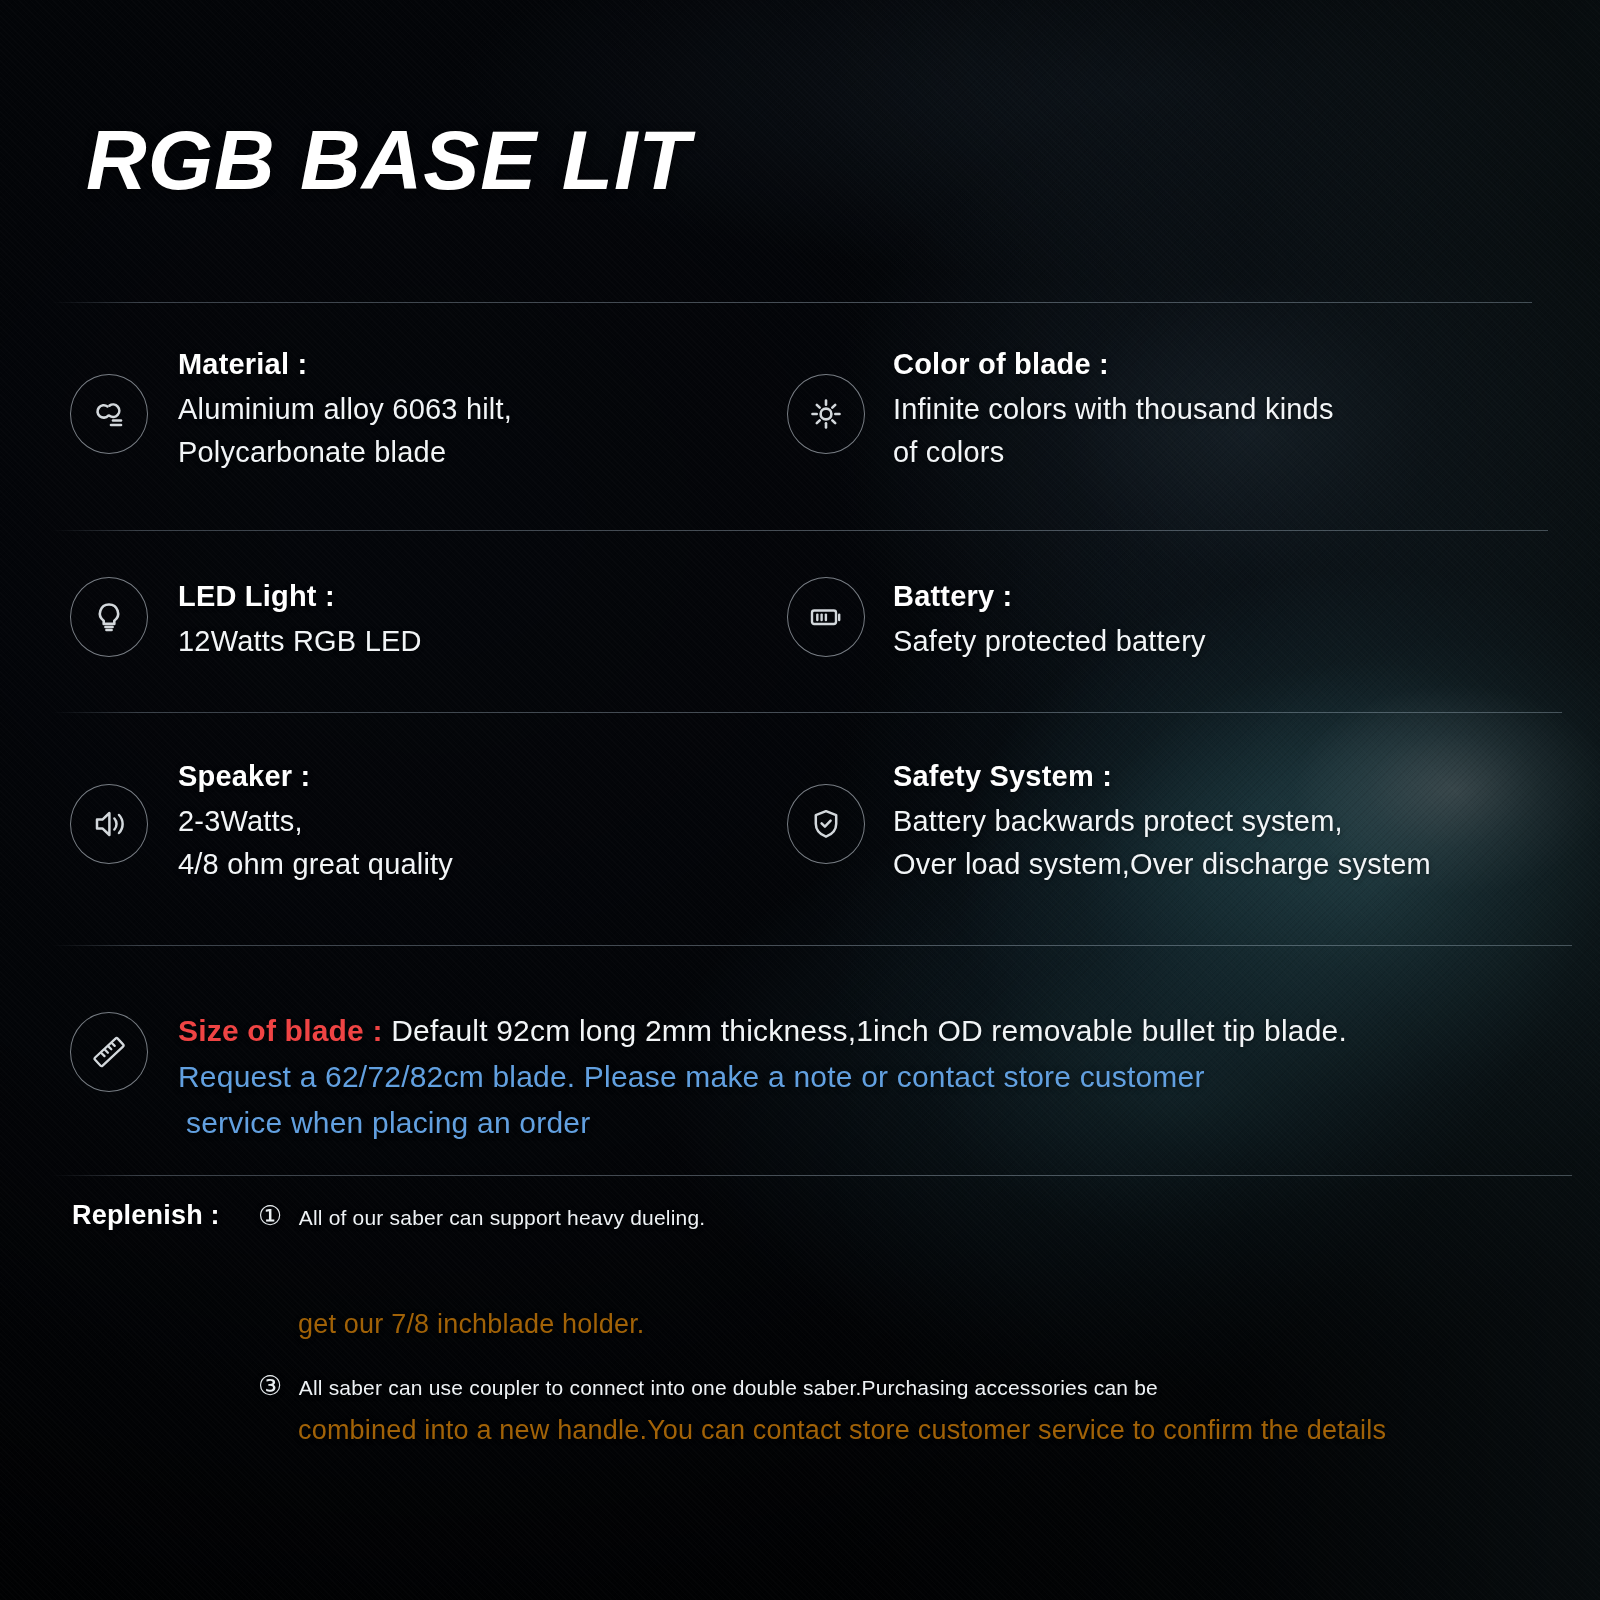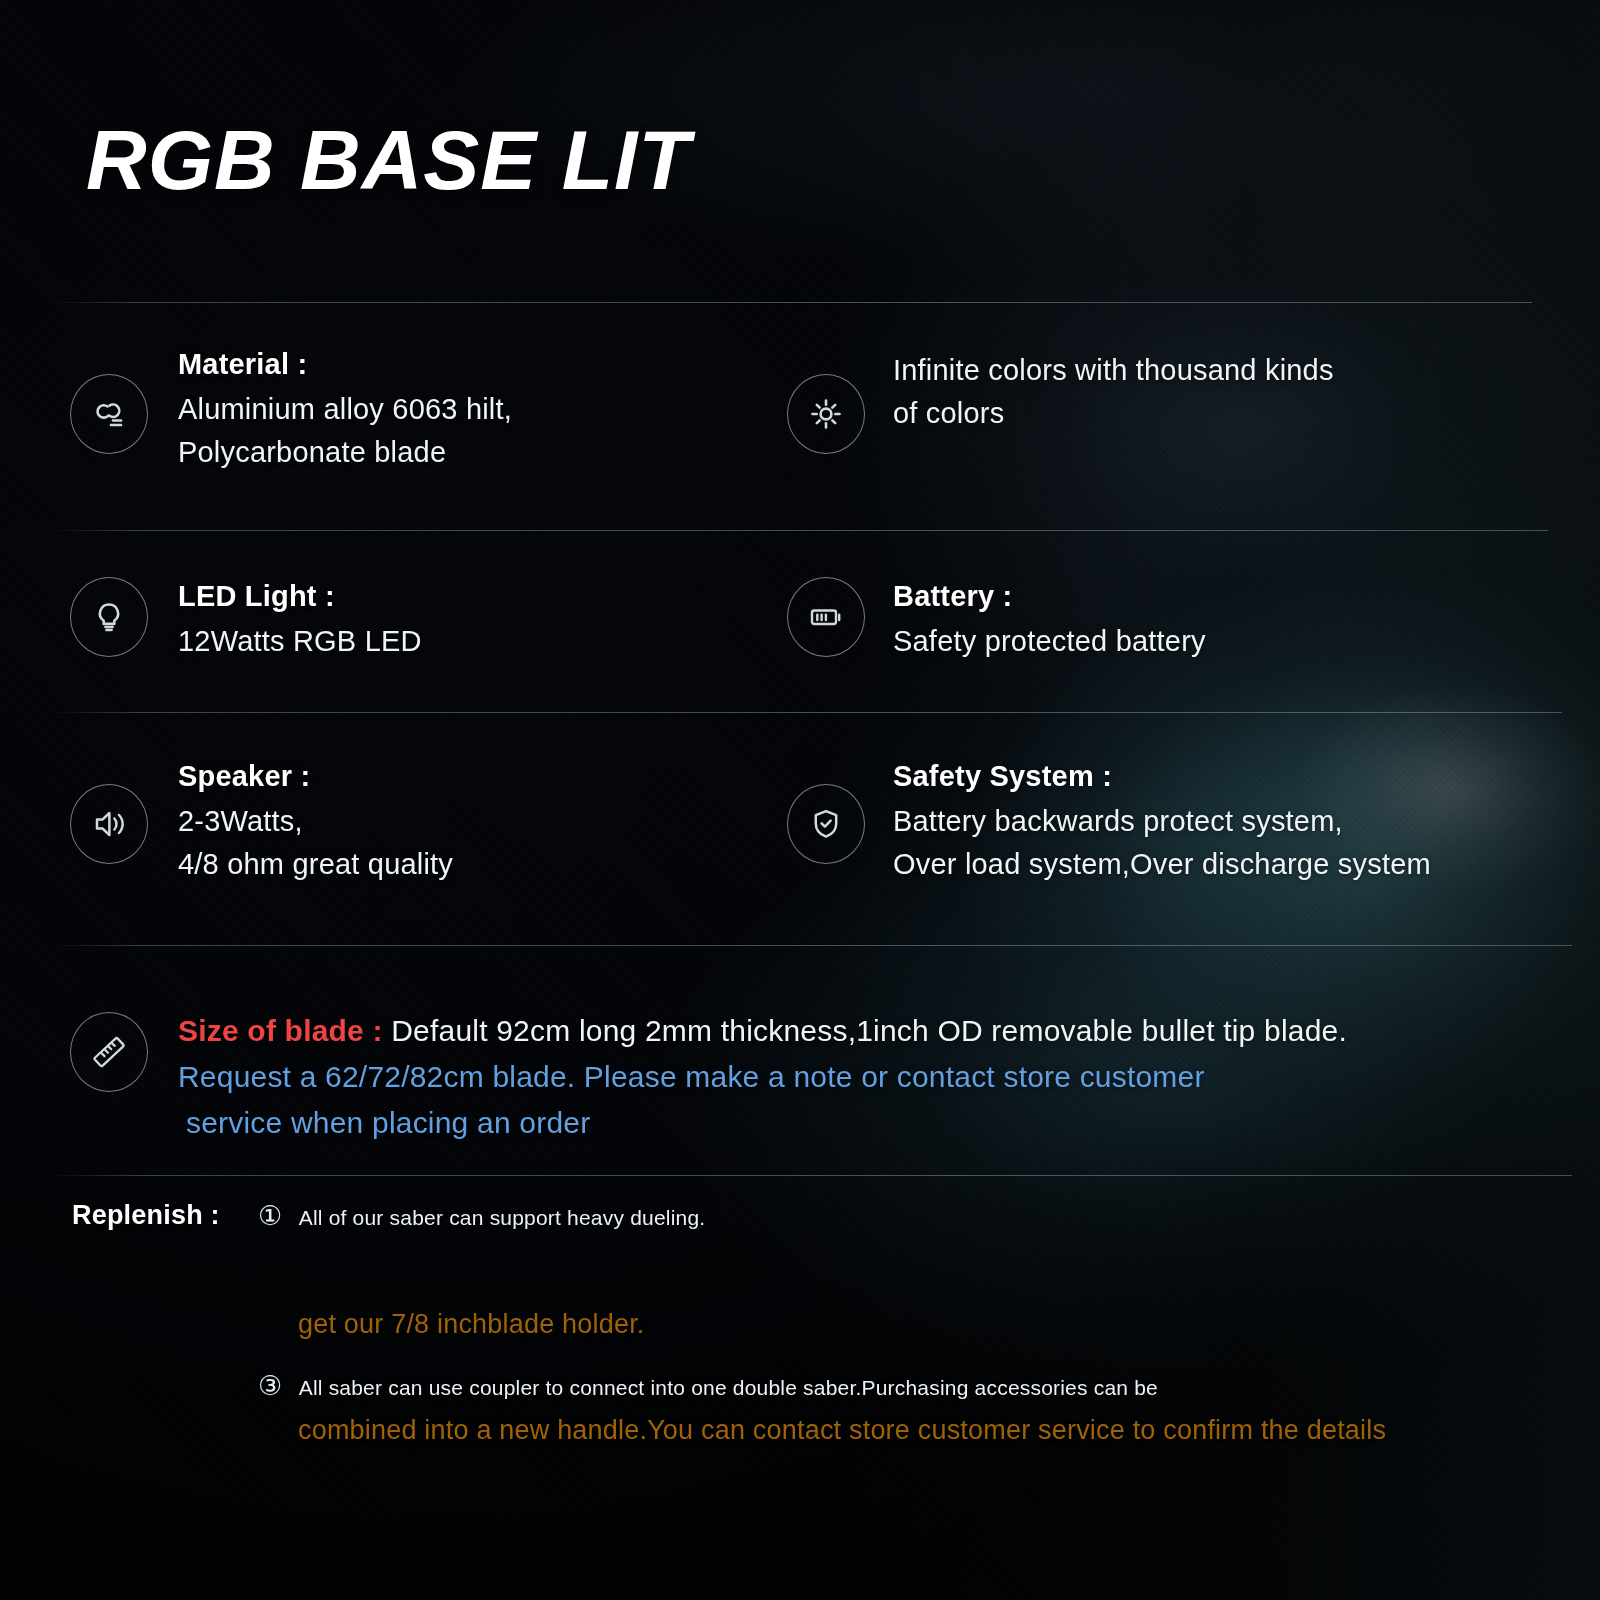--- a/index.html
+++ b/index.html
@@ -222,21 +222,22 @@
         <path d="M20 29.3v4.2"></path>
         <path d="M6.5 20h4.2"></path>
         <path d="M29.3 20h4.2"></path>
         <path d="M10.8 10.8l2.9 2.9"></path>
         <path d="M26.3 26.3l2.9 2.9"></path>
         <path d="M29.2 10.8l-2.9 2.9"></path>
         <path d="M13.7 26.3l-2.9 2.9"></path>
       </svg>
     </div>
     <div class="spec-text" style="left:893px; top:348px;">
-      <div class="spec-line" style="margin-top:6px;">Infinite colors with thousand kinds</div>
+      <div class="spec-title">Color of blade :</div>
+      <div class="spec-line" style="margin-top:12px;">Infinite colors with thousand kinds</div>
       <div class="spec-line" style="margin-top:10px;">of colors</div>
     </div>
 
     <div class="icon-circle" style="left:70px; top:577px;">
       <svg width="40" height="40" viewBox="0 0 40 40" fill="none" stroke-width="2.6" stroke-linecap="round" stroke-linejoin="round">
         <path d="M20 7.5a9 9 0 0 0-5.3 16.3v3.1h10.6v-3.1A9 9 0 0 0 20 7.5z"></path>
         <path d="M16.4 30h7.2"></path>
         <path d="M17.4 33h5.2"></path>
       </svg>
     </div>

